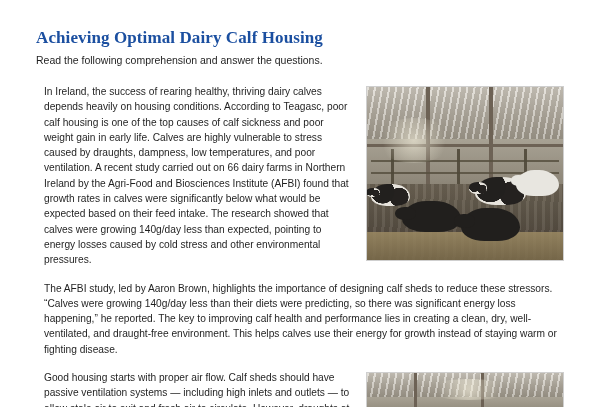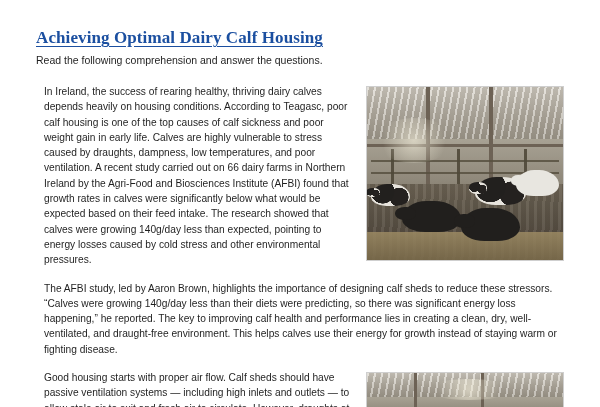--- a/index.html
+++ b/index.html
@@ -19,21 +19,20 @@
     width: 600px;
     height: 407px;
     box-sizing: border-box;
     padding: 28px 36px 0 36px;
   }
   .doc-title {
     font-family: "Liberation Serif", serif;
     font-size: 17px;
     font-weight: bold;
     color: #1b4fa0;
-    text-decoration: underline;
     text-underline-offset: 3px;
     margin: 0 0 6px 0;
     letter-spacing: 0.1px;
   }
   .doc-subtitle {
     font-family: "Liberation Sans", sans-serif;
     font-size: 10.5px;
     color: #1f1f1f;
     margin: 0 0 18px 0;
   }

